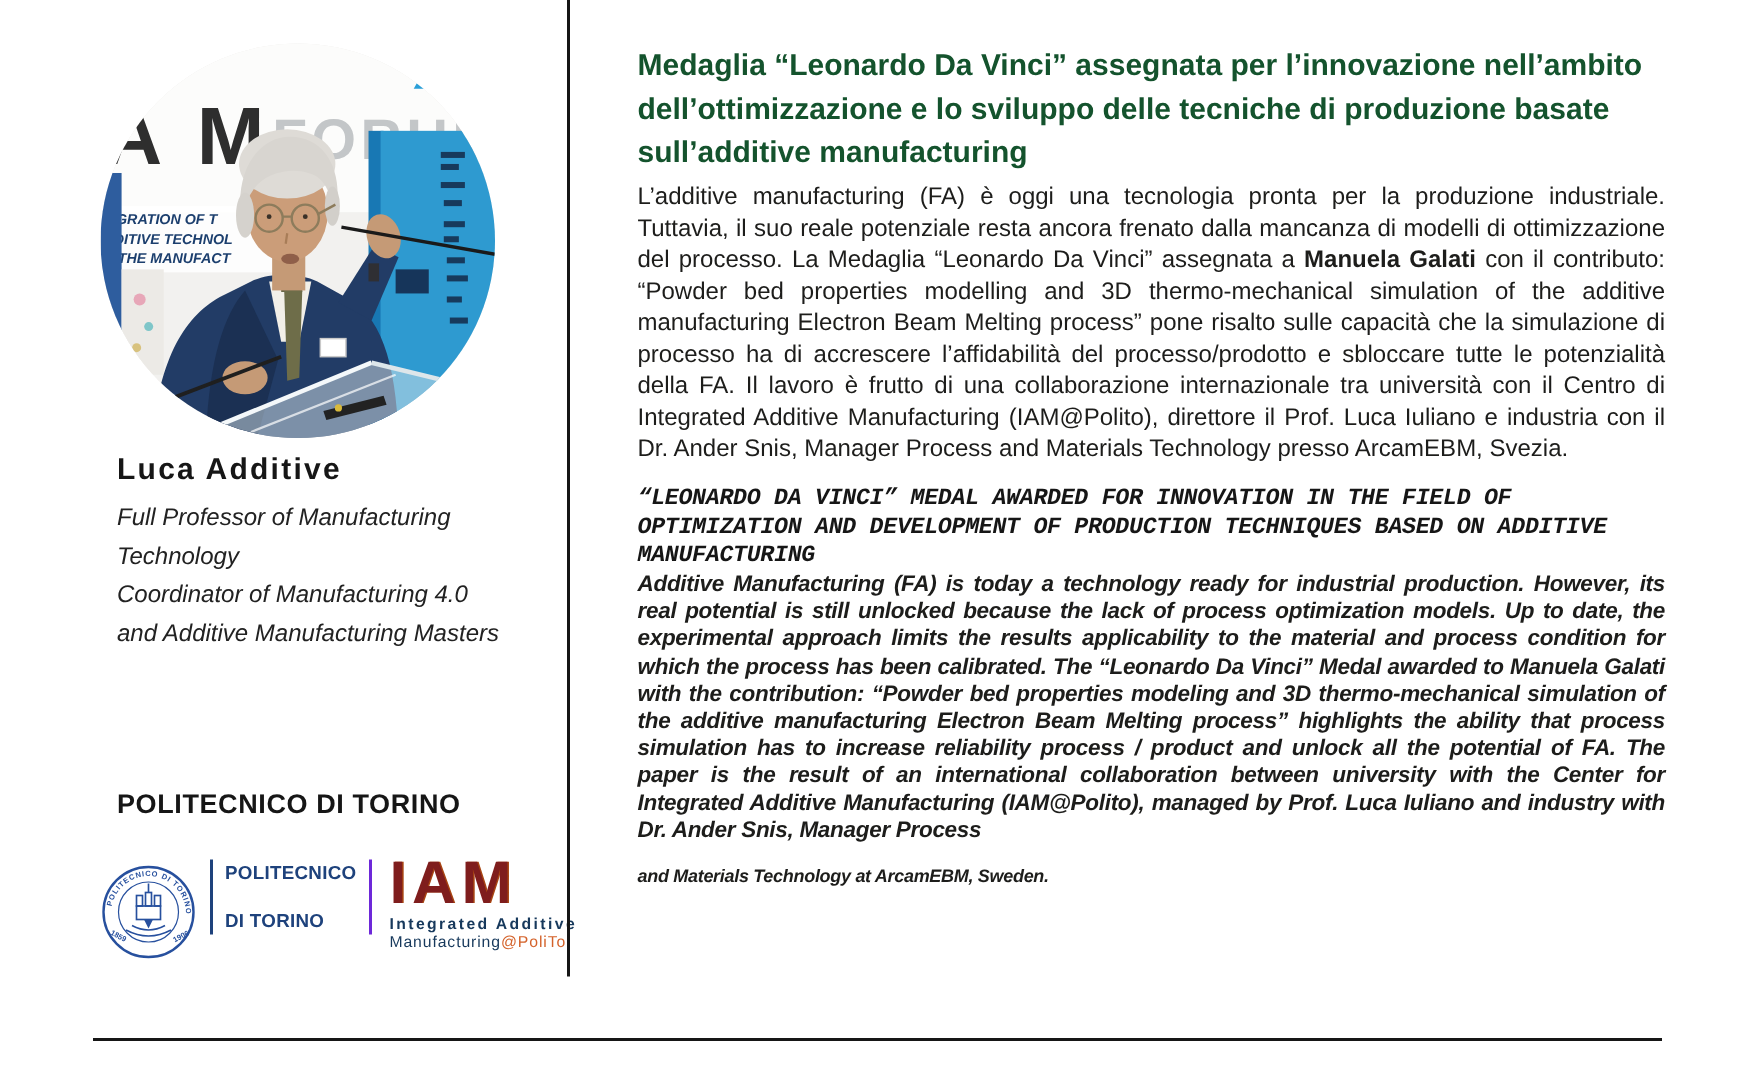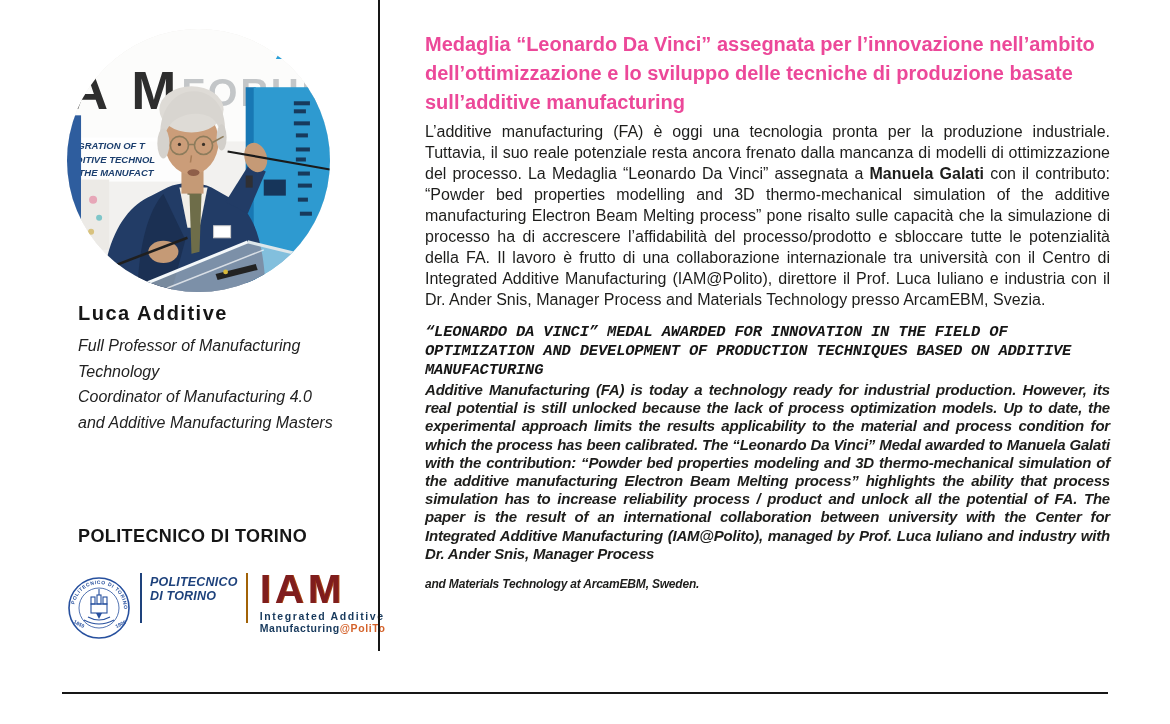--- a/index.html
+++ b/index.html
@@ -25,38 +25,38 @@
     font-size:16px;line-height:25.5px;color:#222;}
   .title-line{margin:0;}
   .title-line.gap{margin-top:5px;}
   .institution{
     position:absolute;left:78px;top:526px;font-size:18px;font-weight:700;
     letter-spacing:0.4px;color:#161616;
   }
   .logos{position:absolute;left:66px;top:571px;height:72px;display:flex;align-items:center;}
   .seal{width:66px;height:70px;}
   .wordmark{
-    display:flex;flex-direction:column;justify-content:flex-start;
-    border-left:2px solid #1e427c;border-right:2px solid #a16207;
-    padding:2px 8px;margin-left:8px;height:46px;align-self:flex-start;margin-top:2px;font-style:italic;
+    display:flex;flex-direction:column;justify-content:space-between;
+    border-left:2px solid #1e427c;border-right:2px solid #6d28d9;
+    padding:2px 8px;margin-left:8px;height:46px;align-self:flex-start;margin-top:2px;
   }
   .wordmark span{font-size:12.5px;font-weight:800;color:#1e427c;line-height:14px;letter-spacing:0.2px;}
   .iam{margin-left:12px;display:flex;flex-direction:column;align-self:flex-start;}
   .iam-acronym{
     font-size:40px;line-height:36px;font-weight:800;letter-spacing:4px;color:#7f1d1d;
     text-shadow:1px 0 0 #a84512;
   }
   .iam-sub1{font-size:10.5px;font-weight:700;letter-spacing:1.6px;color:#17395c;margin-top:3px;}
-  .iam-sub2{font-size:10.5px;font-weight:700;letter-spacing:0.6px;color:#17395c;}
+  .iam-sub2{font-size:10.5px;font-weight:400;letter-spacing:0.6px;color:#17395c;}
   .iam-sub2 .accent{color:#d4622a;}
 
   
   .right-col{position:absolute;left:425px;top:30px;width:685px;}
   .title-it{
-    margin:0;font-size:20px;font-weight:700;line-height:29px;color:#ec4899;
+    margin:0;font-size:20px;font-weight:700;line-height:29px;color:#14532d;
     text-align:left;
   }
   .body-it{
     margin:4px 0 0 0;font-size:16px;line-height:21px;text-align:justify;color:#1d1d1b;
   }
   .body-it b{font-weight:700;}
   .title-en{
     margin:13px 0 0 0;font-size:15.5px;font-weight:700;font-style:italic;
     line-height:19px;color:#161616;text-align:left;letter-spacing:-0.2px;font-family:Liberation Mono, monospace;
   }

